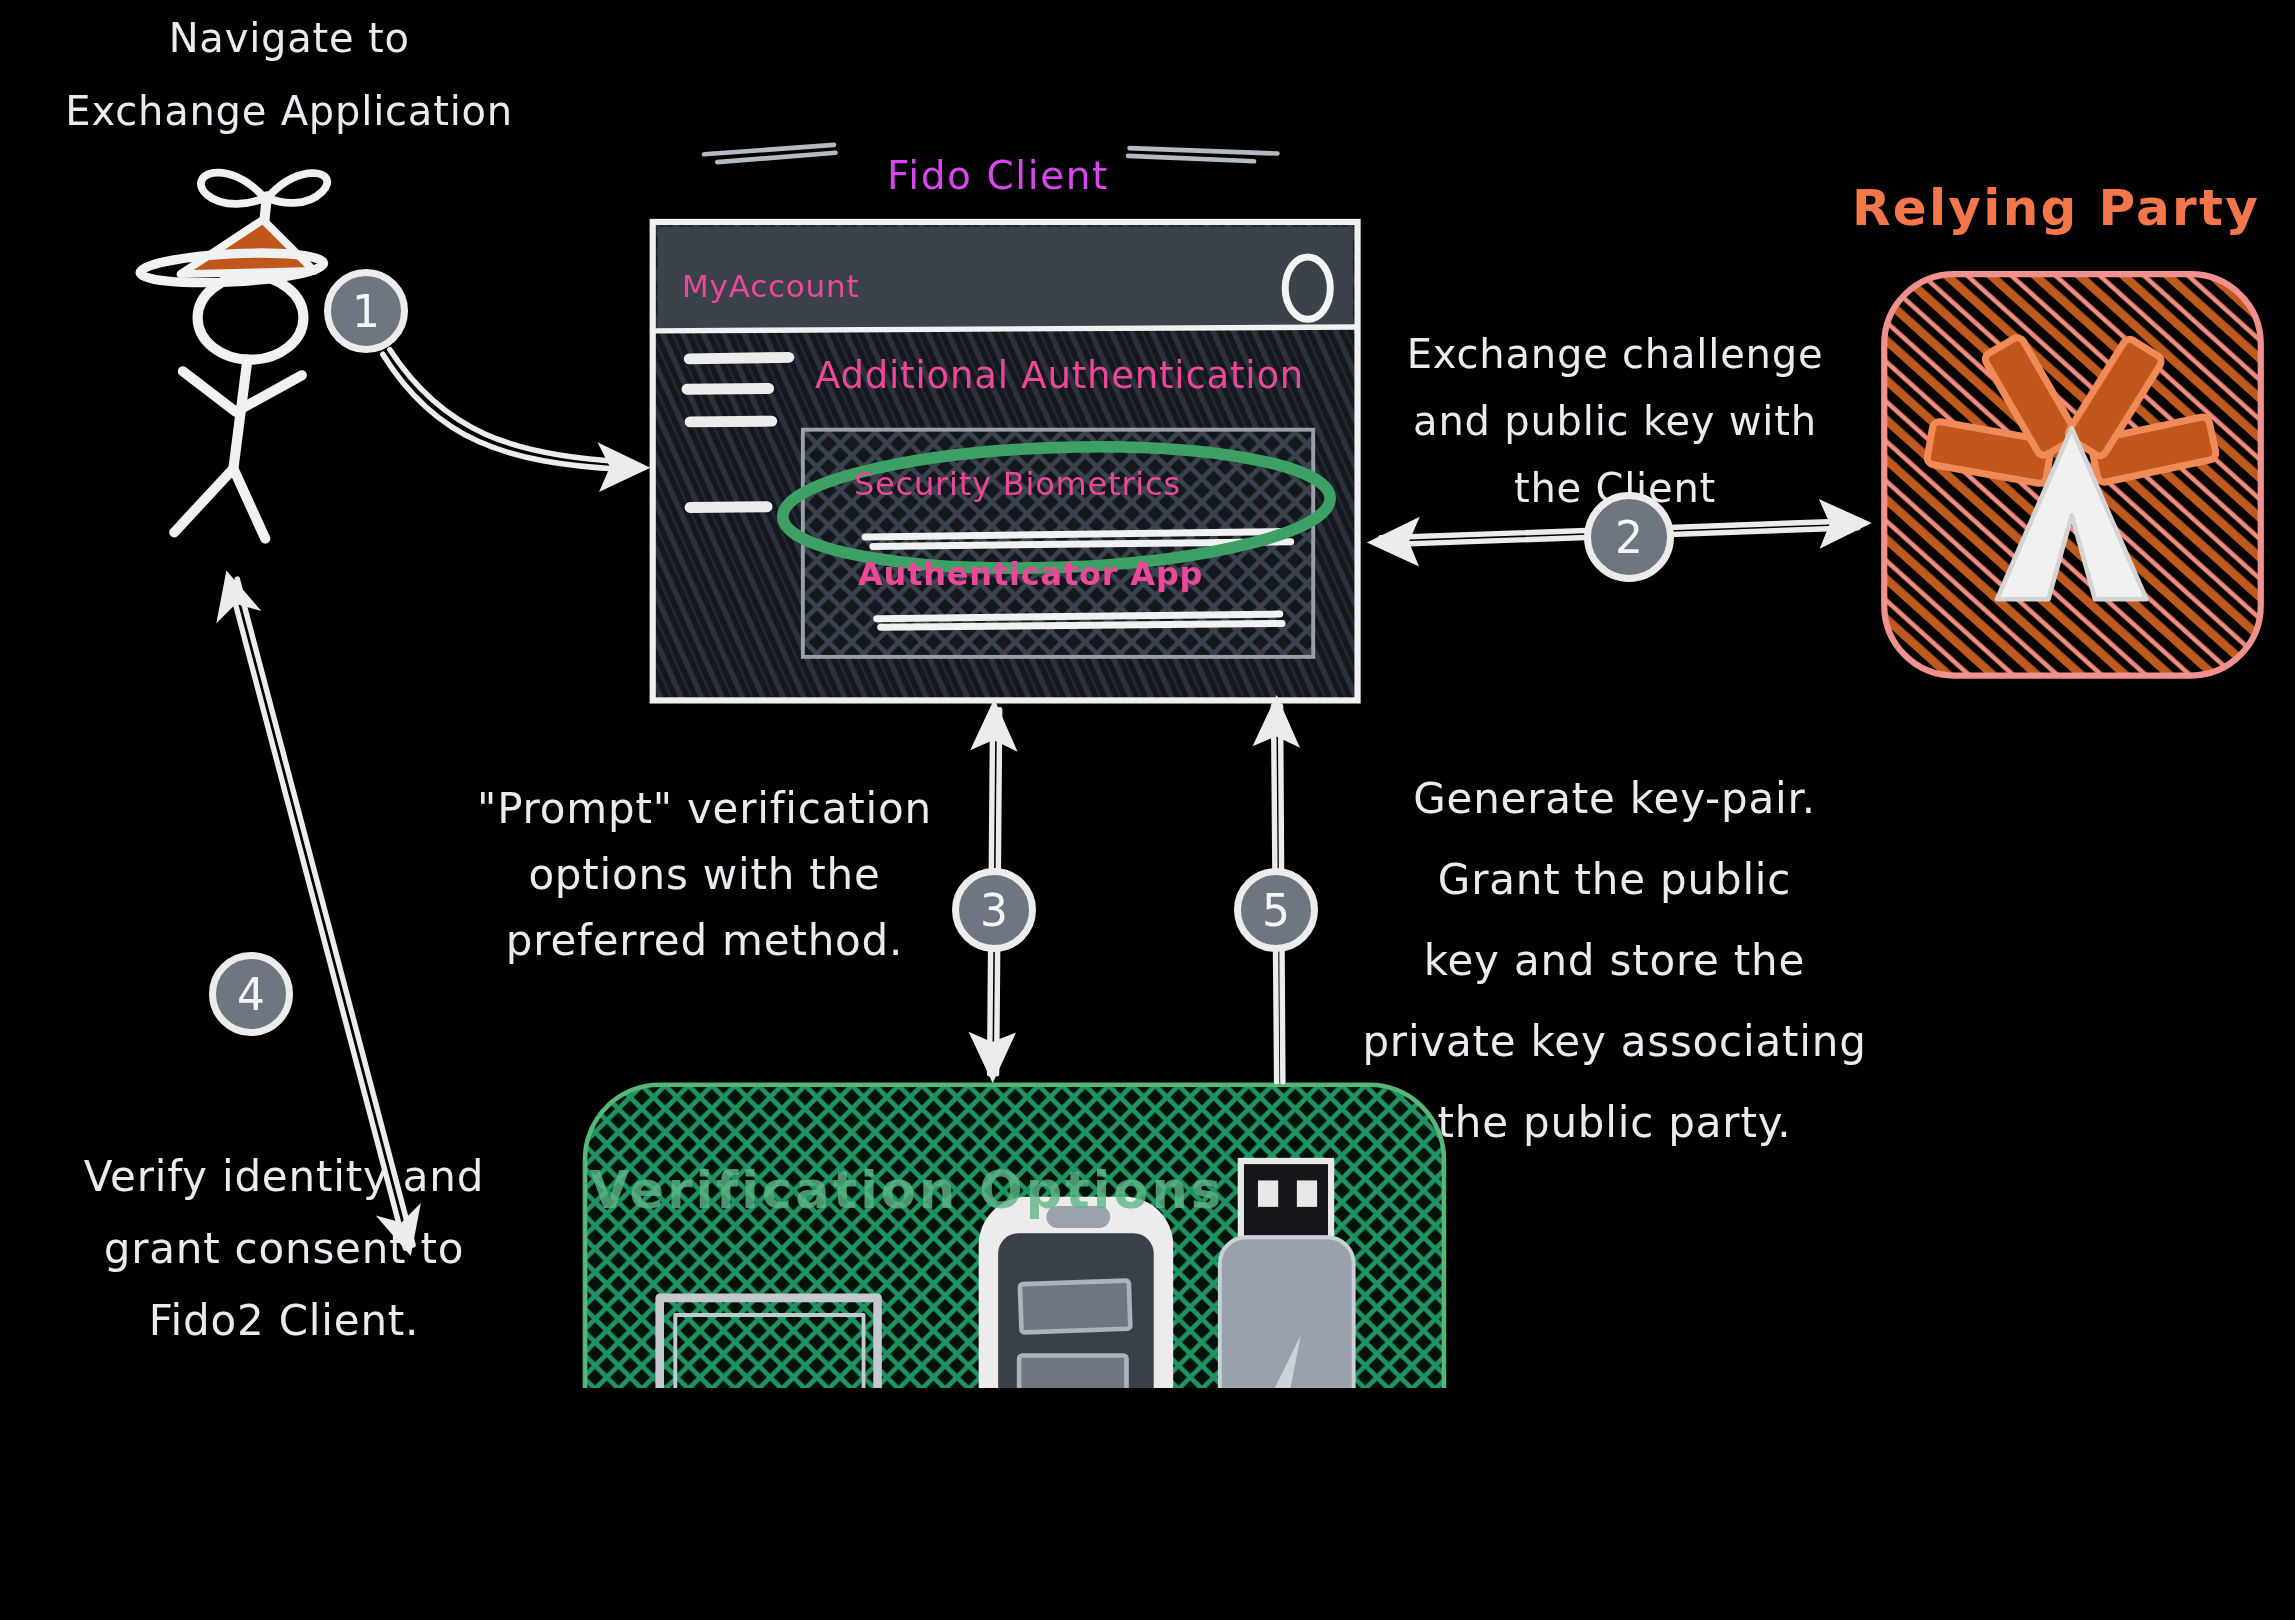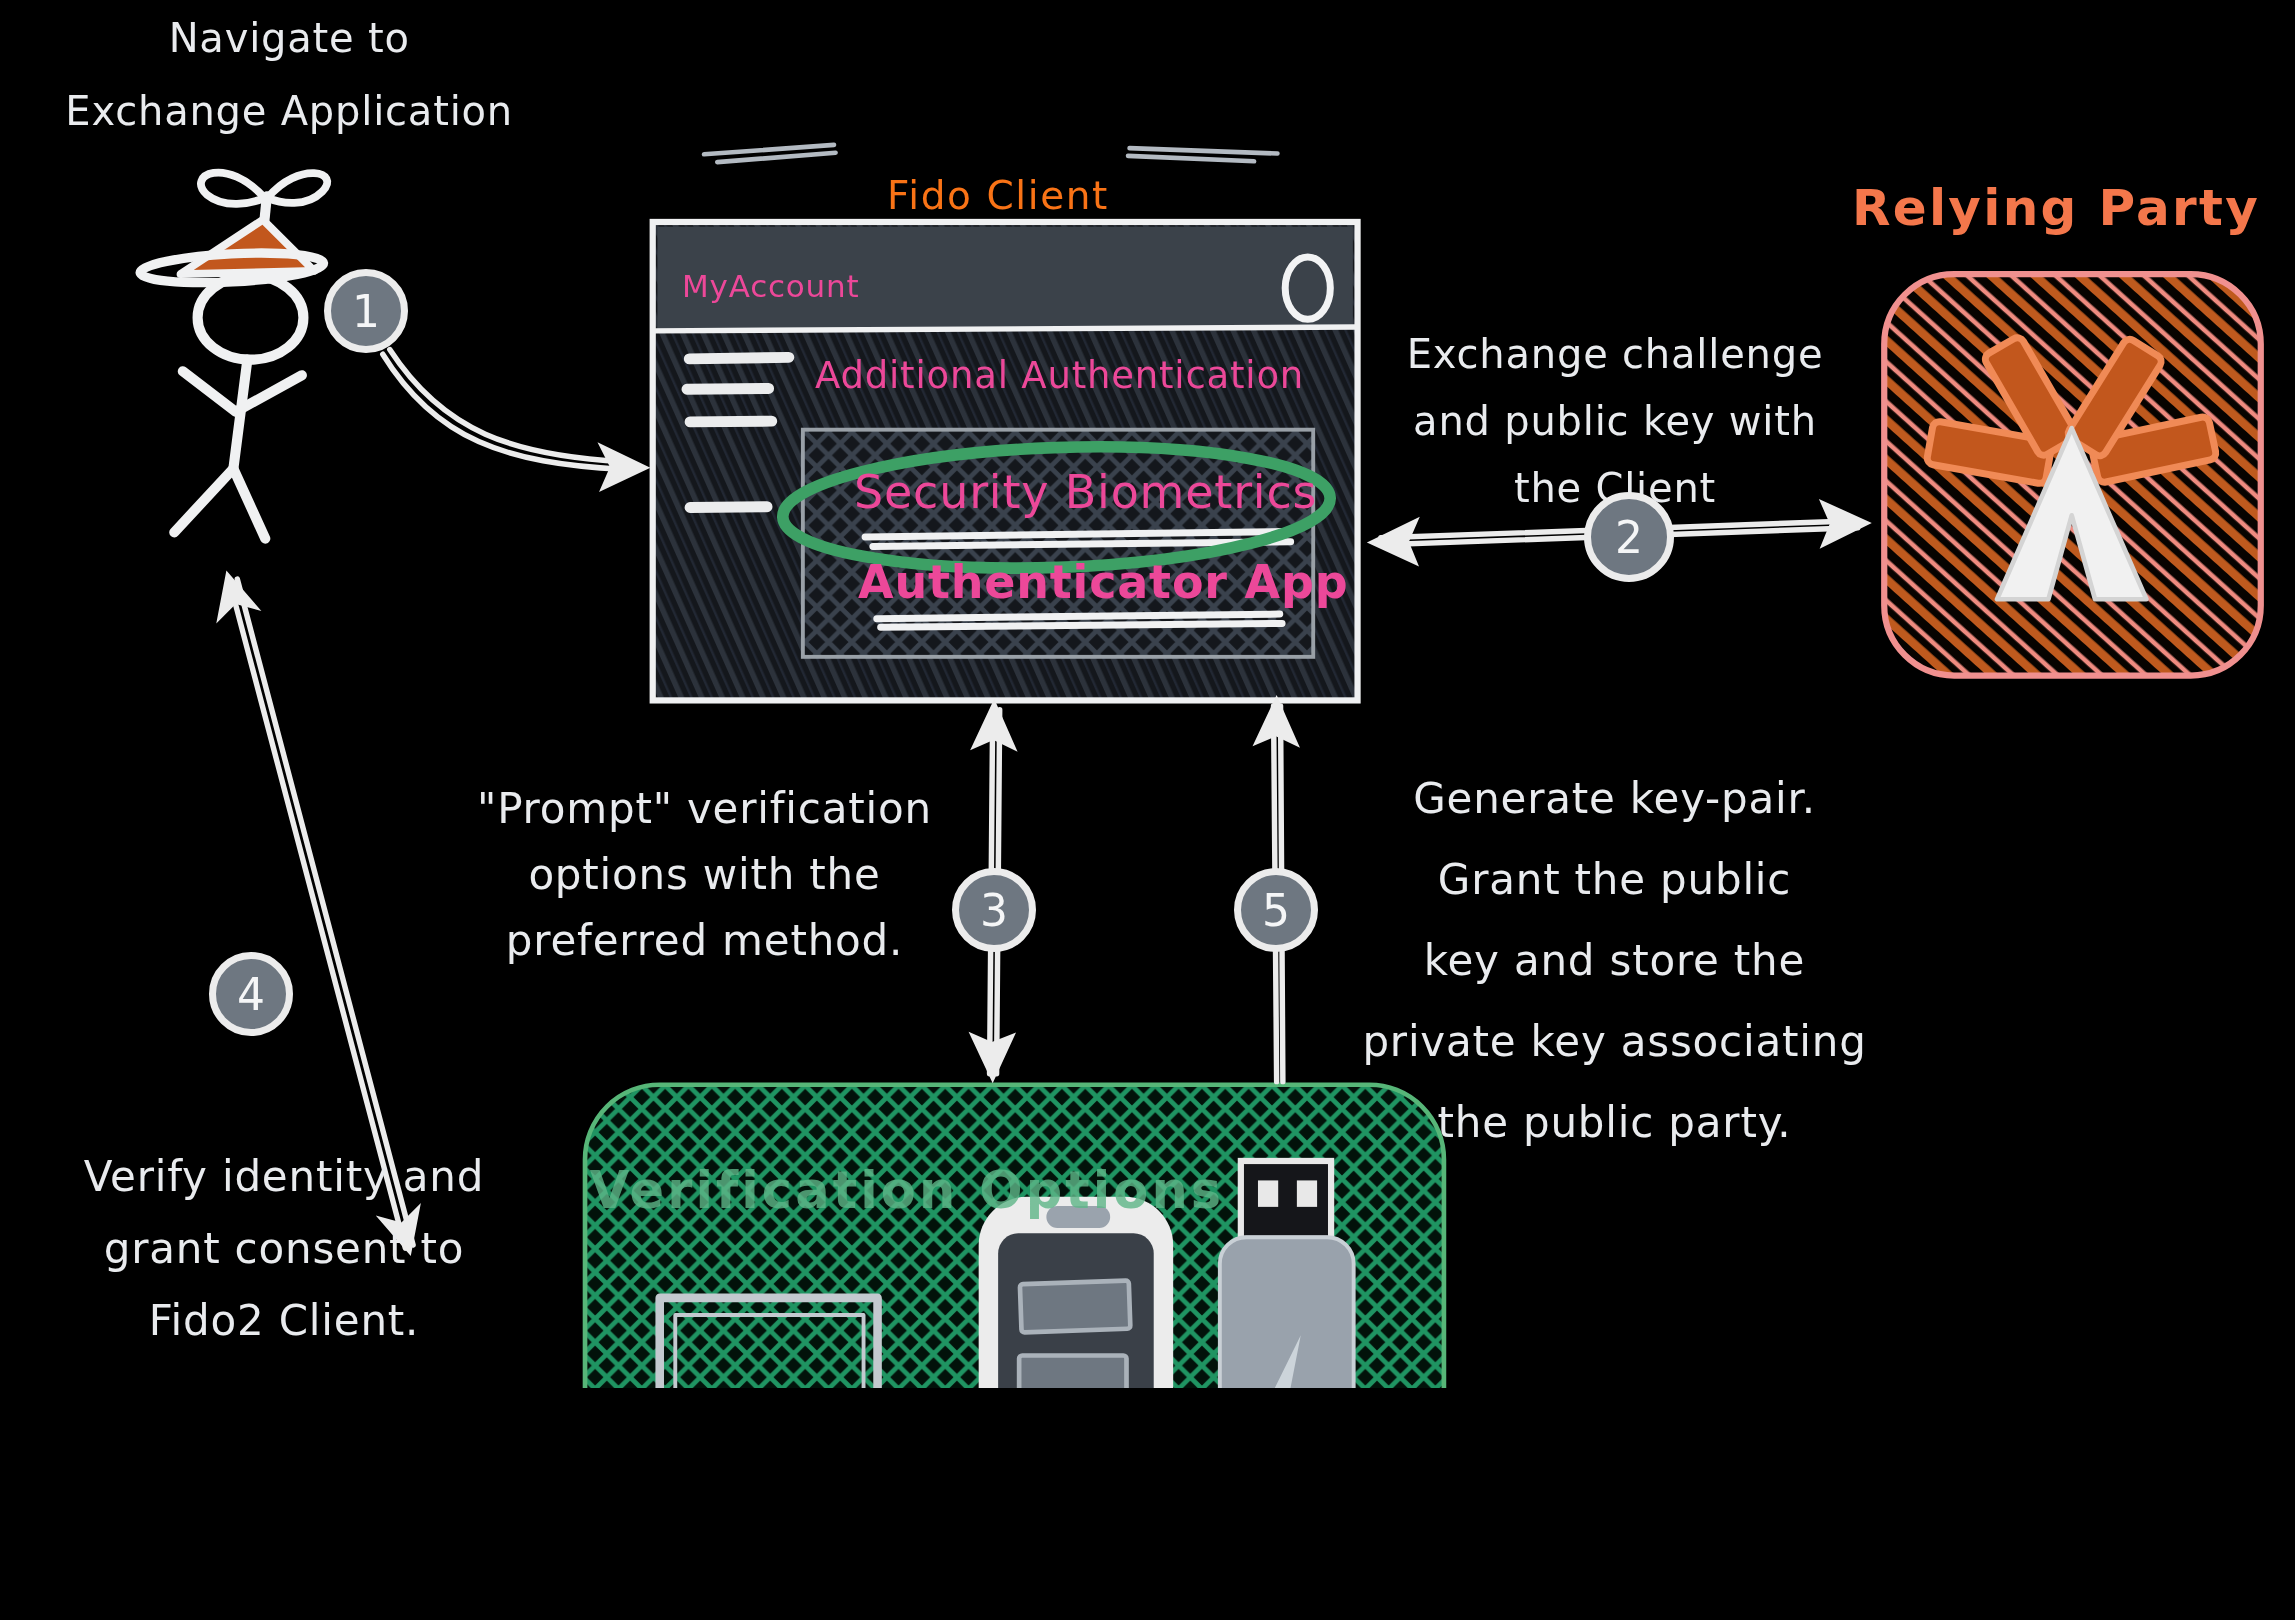--- a/index.html
+++ b/index.html
@@ -7,27 +7,27 @@
     position:relative;width:2295px;height:1388px;background:#000;overflow:hidden;
     font-family:"DejaVu Sans",sans-serif;
   }
   svg.layer{position:absolute;left:0;top:0;z-index:1;}
   .note{
     position:absolute;z-index:2;text-align:center;color:#e9ebee;
     font-size:40px;font-weight:500;letter-spacing:0.8px;
   }
   .note div{white-space:nowrap;}
   .diagram-label{position:absolute;z-index:2;white-space:nowrap;}
-  .fido-label{color:#f97316;font-size:39px;letter-spacing:1.6px;margin-top:20px;}
+  .fido-label{color:#d946ef;font-size:39px;letter-spacing:1.6px;}
   .rp-label{color:#f4774b;font-size:50px;font-weight:700;letter-spacing:2.3px;}
   .vo-label{color:#5eb688;opacity:.8;font-size:51px;font-weight:700;letter-spacing:3.1px;}
   .win-text{position:absolute;z-index:2;color:#ec4899;white-space:nowrap;letter-spacing:0.8px;}
   .win-title{font-size:31px;}
   .win-heading{font-size:37px;}
-  .win-option{font-size:46px;}
+  .win-option{font-size:32px;}
   .step-circle{
     position:absolute;z-index:3;width:84px;height:84px;border-radius:50%;
     background:#6e7781;border:7px solid #ececec;box-sizing:border-box;
     display:flex;align-items:center;justify-content:center;
     color:#f5f6f7;font-size:44px;font-weight:500;
   }
 </style>
 </head>
 <body>
 

